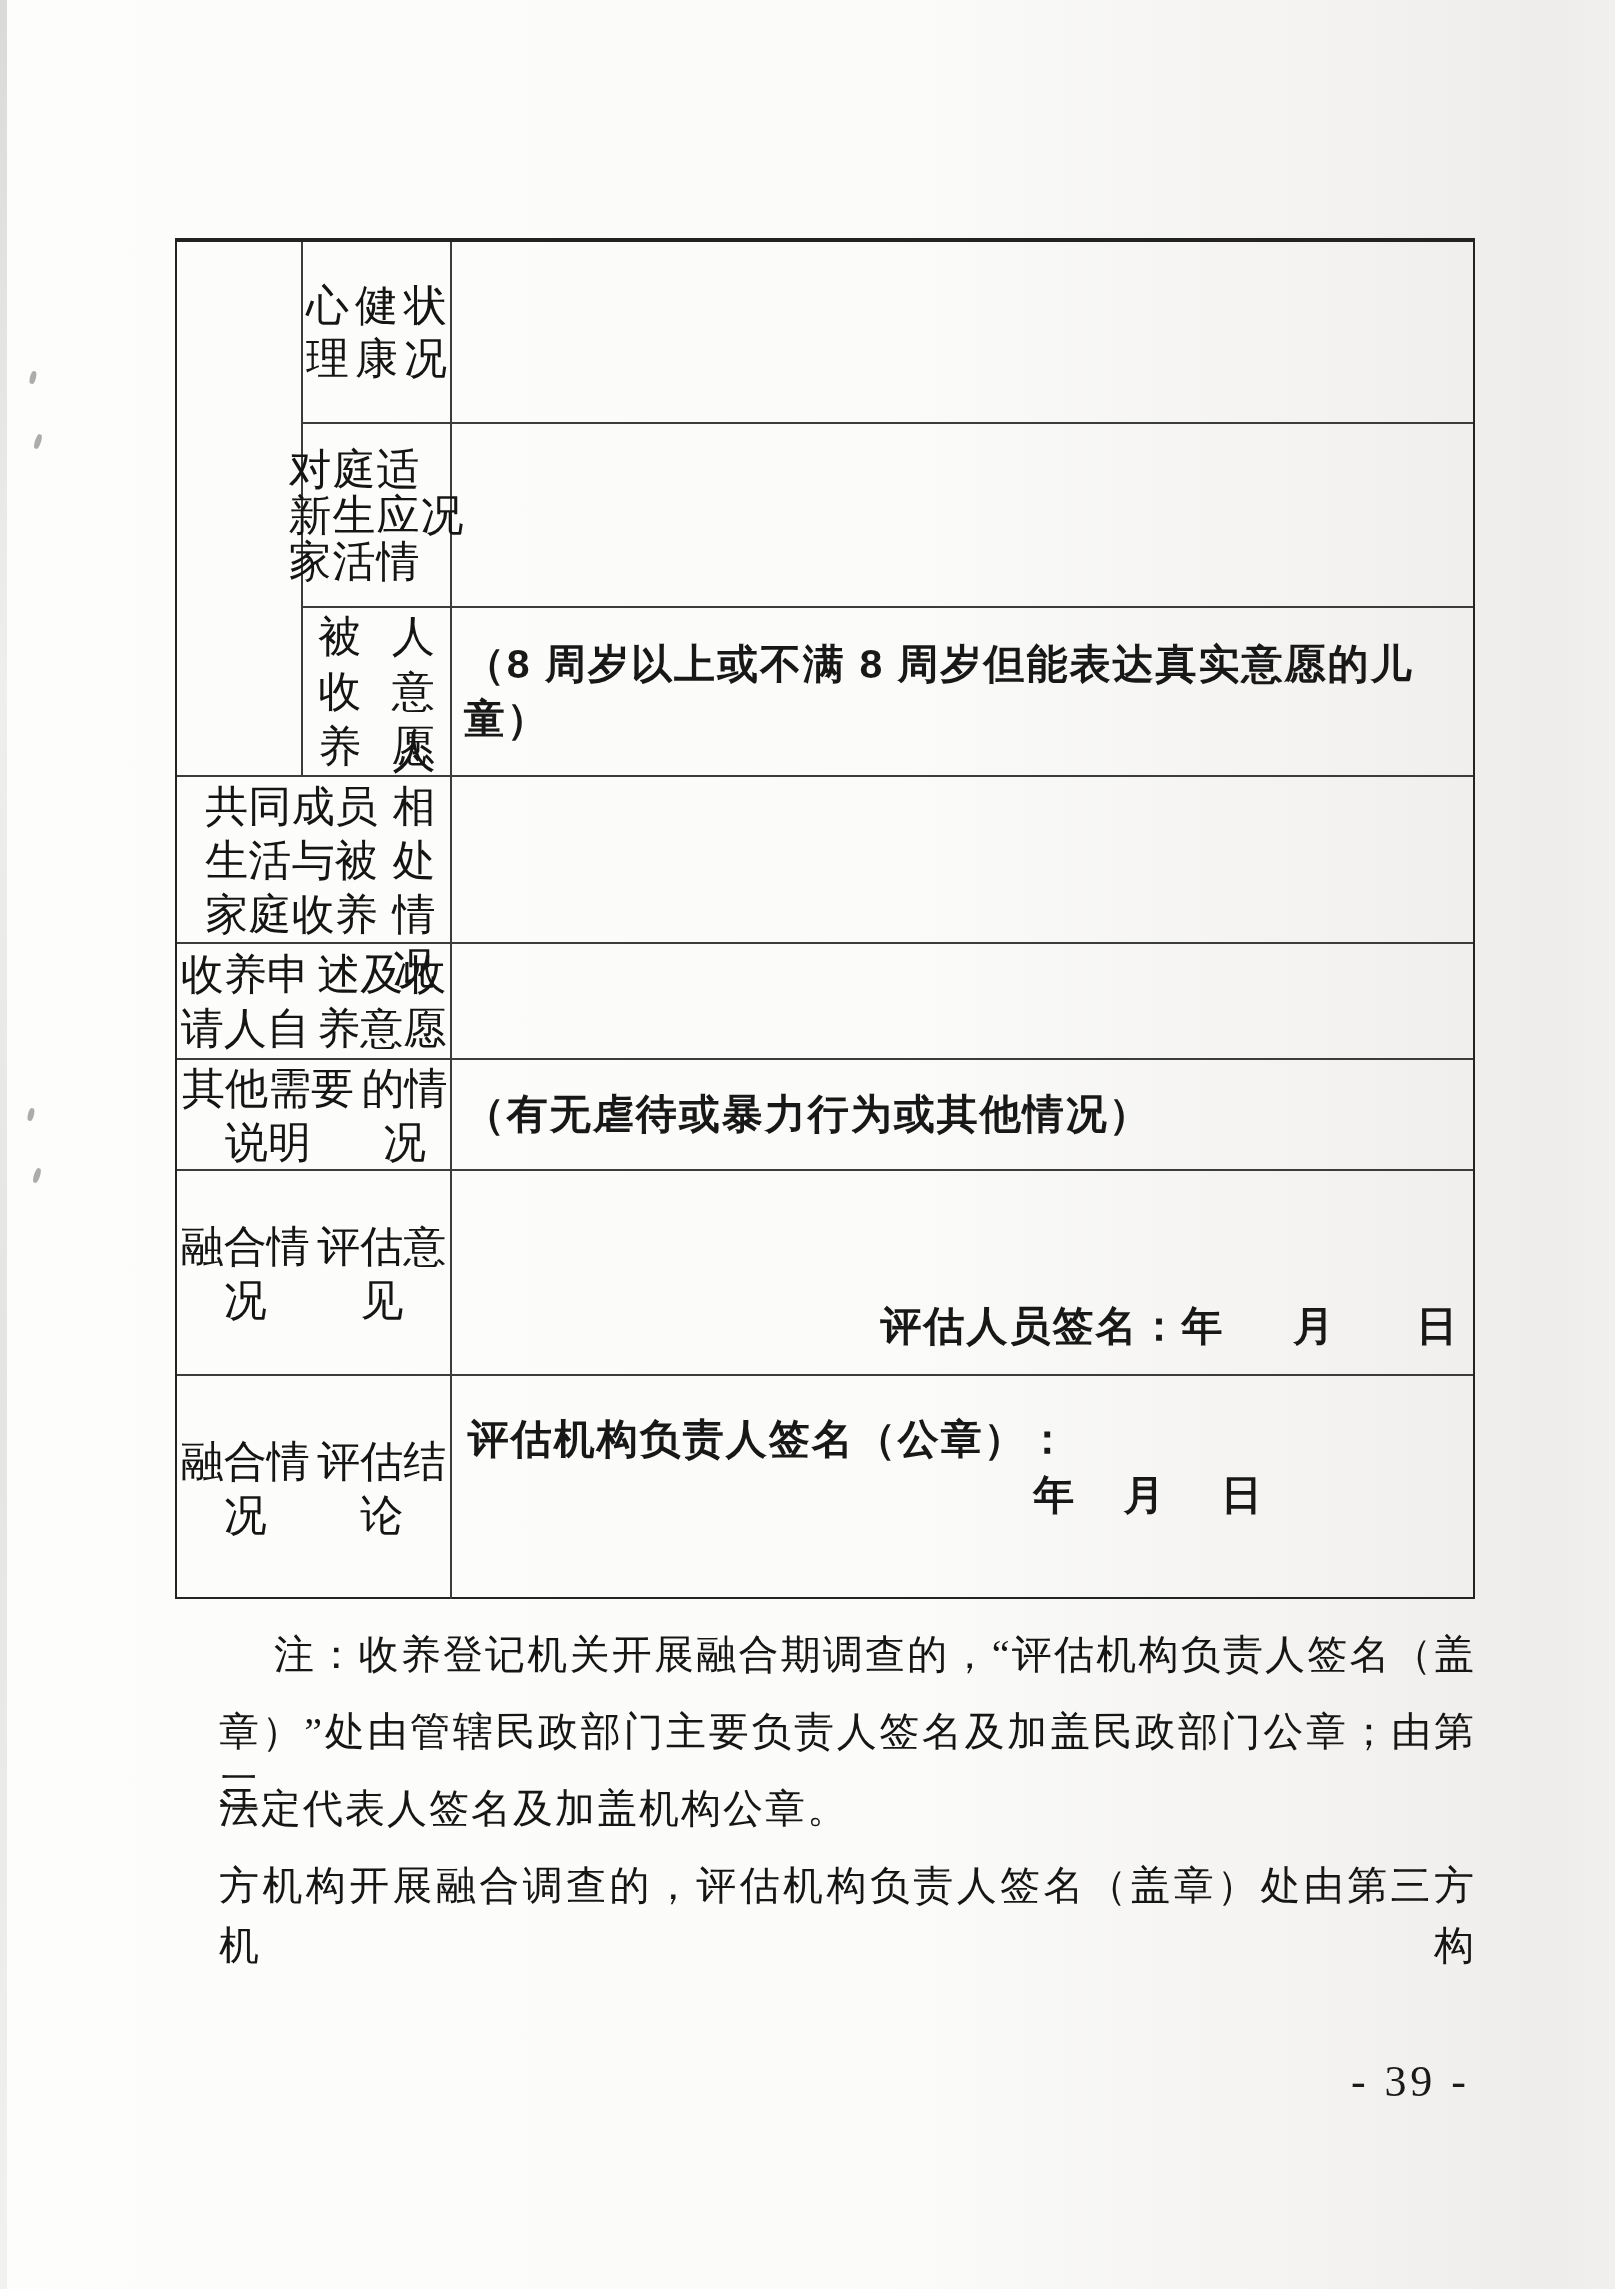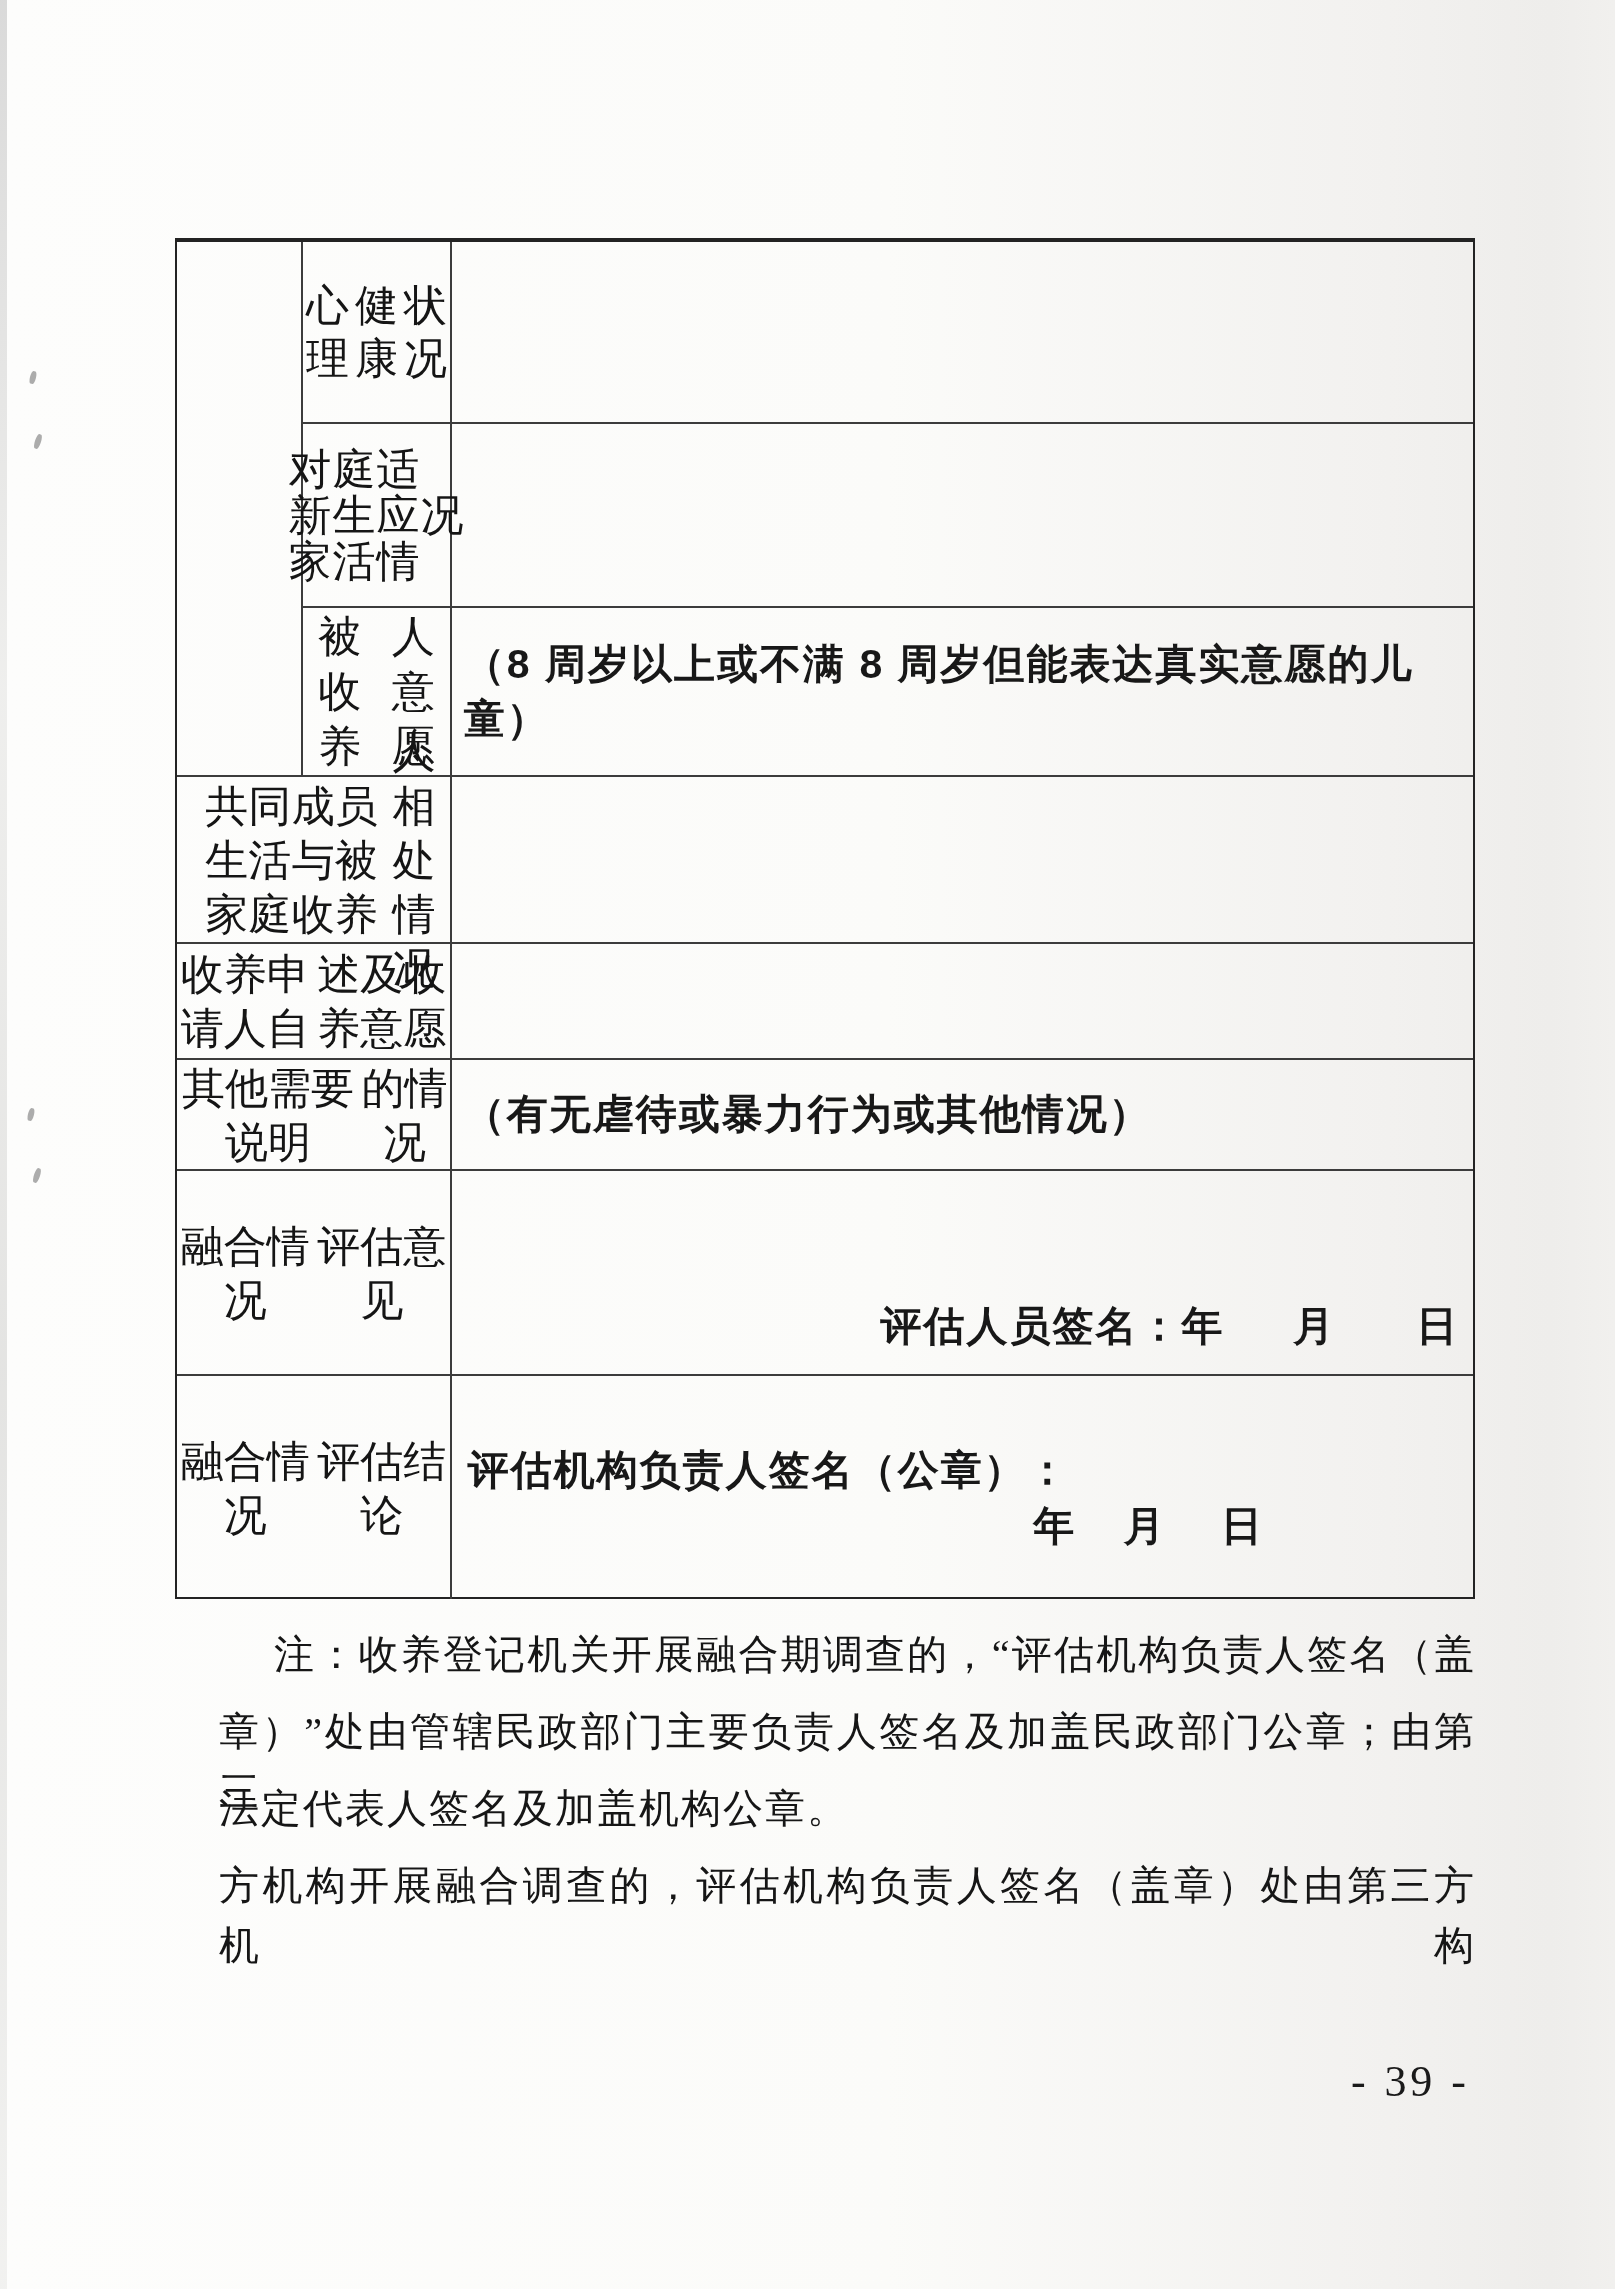--- a/index.html
+++ b/index.html
@@ -40,21 +40,21 @@
   .v-center{display:flex;align-items:center;}
   .pad-l{padding-left:11.8px;}
   .sig-row{
     display:flex;align-items:flex-end;justify-content:flex-end;
     padding:0 13.7px 19.6px 15.7px;
   }
   .date-line{white-space:nowrap;}
   .date-line .dm{display:inline-block;}
   .conclusion-cell{display:flex;flex-direction:column;padding:13.7px 0 9.8px 15.7px;}
   .grade-line{line-height:49px;}
-  .org-sig-line{margin-top:56px;line-height:49px;font-family:Liberation Serif, serif;}
+  .org-sig-line{margin-top:25px;line-height:49px;font-family:Liberation Serif, serif;}
   .date-line-2{margin-top:3.9px;text-align:right;padding-right:209px;}
 
   
   .note{
     position:absolute;left:219px;top:1608px;width:1257px;
     font-family:"Liberation Serif","DejaVu Serif",serif;
     font-size:40px;color:#161616;letter-spacing:2px;
   }
   .note-line{height:60px;line-height:60px;text-align:justify;text-align-last:justify;margin-top:17px;}
   .note-line.first{padding-left:55px;}

